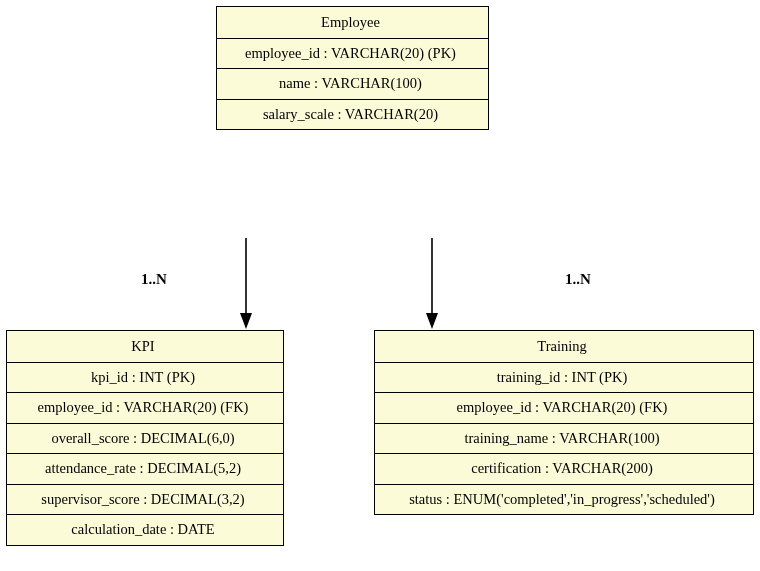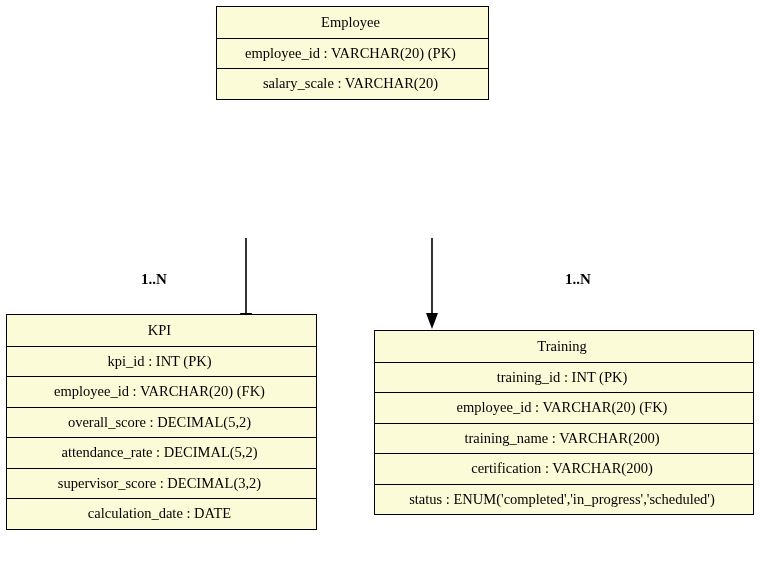--- a/index.html
+++ b/index.html
@@ -48,22 +48,22 @@
     box-sizing: border-box;
   }
   
   #ent-employee {
     left: 216px;
     top: 6px;
     width: 273px;
   }
   #ent-kpi {
     left: 6px;
-    top: 314px;
-    width: 311px;
+    top: 330px;
+    width: 278px;
   }
   #ent-training {
     left: 374px;
     top: 330px;
     width: 380px;
   }
   
   svg.edges {
     position: absolute;
     left: 0;
@@ -101,35 +101,36 @@
     <path d="M 432 238 L 432 316" stroke="#000000" stroke-width="1.6" fill="none"></path>
     <polygon points="432,329 426,313 438,313" fill="#000000"></polygon>
   </svg>
 
   <div class="edge-label" id="label-kpi">1..N</div>
   <div class="edge-label" id="label-training">1..N</div>
 
   <div class="entity" id="ent-employee">
     <div class="title">Employee</div>
     <div class="row">employee_id : VARCHAR(20) (PK)</div>
+    <div class="row">name : VARCHAR(100)</div>
     <div class="row">salary_scale : VARCHAR(20)</div>
   </div>
 
   <div class="entity" id="ent-kpi">
     <div class="title">KPI</div>
     <div class="row">kpi_id : INT (PK)</div>
     <div class="row">employee_id : VARCHAR(20) (FK)</div>
-    <div class="row">overall_score : DECIMAL(5,2)</div>
+    <div class="row">overall_score : DECIMAL(6,0)</div>
     <div class="row">attendance_rate : DECIMAL(5,2)</div>
     <div class="row">supervisor_score : DECIMAL(3,2)</div>
     <div class="row">calculation_date : DATE</div>
   </div>
 
   <div class="entity" id="ent-training">
     <div class="title">Training</div>
     <div class="row">training_id : INT (PK)</div>
     <div class="row">employee_id : VARCHAR(20) (FK)</div>
-    <div class="row">training_name : VARCHAR(200)</div>
+    <div class="row">training_name : VARCHAR(100)</div>
     <div class="row">certification : VARCHAR(200)</div>
     <div class="row">status : ENUM('completed','in_progress','scheduled')</div>
   </div>
 
 </div>
 
 </body></html>

